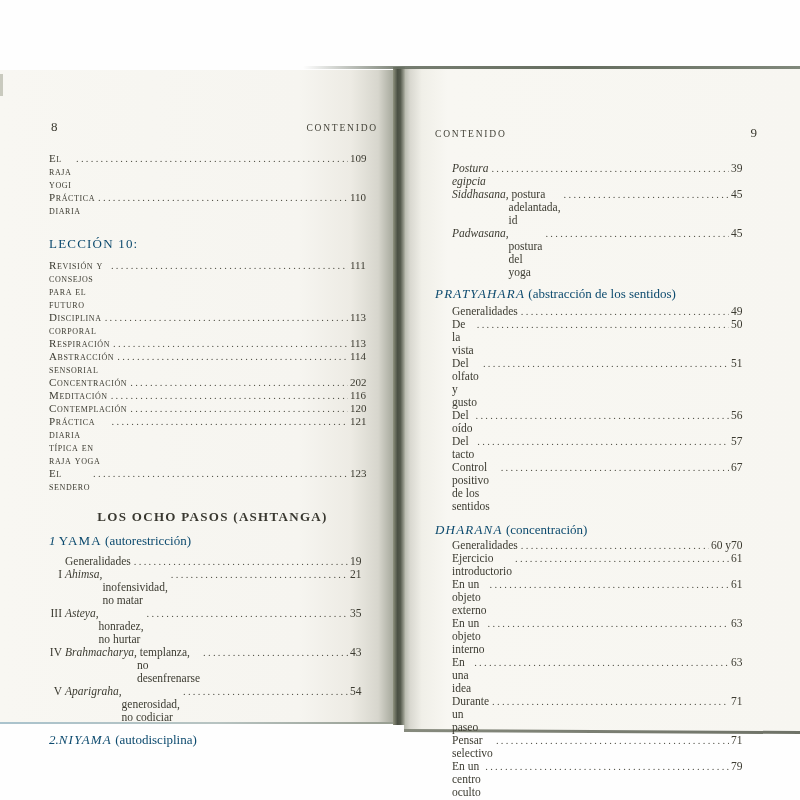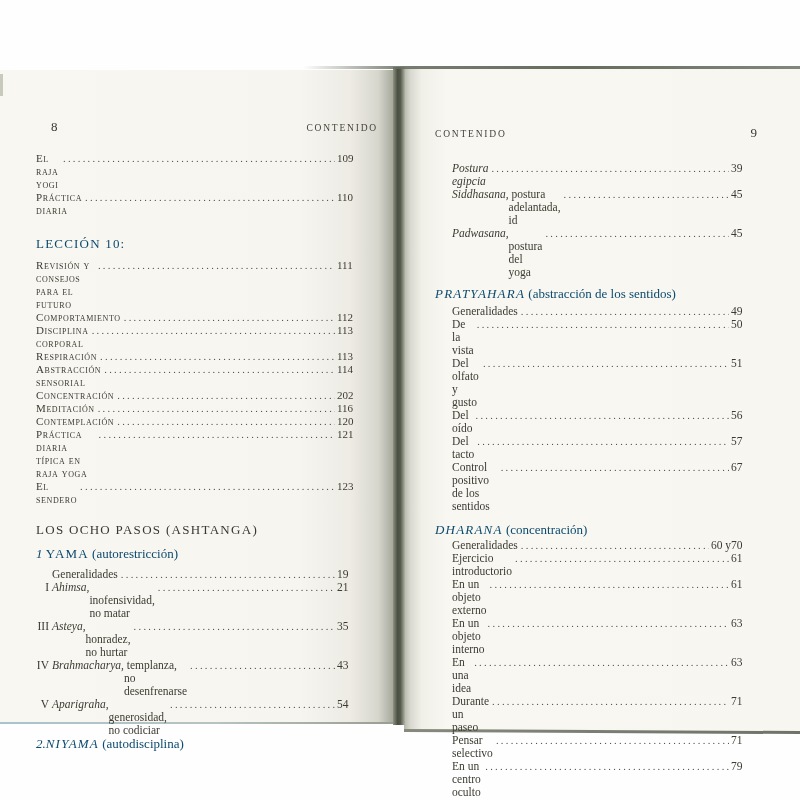--- a/index.html
+++ b/index.html
@@ -23,39 +23,39 @@
 
   
   .page-header{position:absolute;display:flex;justify-content:space-between;align-items:baseline;}
   .header-left{left:51px;top:119px;width:327px;}
   .header-right{left:435px;top:125px;width:322px;}
   .pagenum{font-size:13px;color:#3a392f;}
   .running{font-size:9.5px;letter-spacing:1.8px;color:#45443a;}
 
   
   .toc{position:absolute;}
-  .toc-left{left:36px;top:152px;width:327px;}
+  .toc-left{left:49px;top:152px;width:327px;}
   .toc-right{left:435px;top:162px;width:322px;}
 
   .row{display:flex;align-items:baseline;line-height:13px;font-size:11.5px;}
   .group.sc .row{font-size:11px;}
   .group.sc .lbl{font-variant:small-caps;letter-spacing:.6px;}
   .group.indent .row{padding-left:17px;}
   .num{flex:0 0 13px;text-align:right;margin-right:3px;white-space:pre;}
   .it{font-style:italic;}
   .lbl{white-space:pre-wrap;}
   .lead{flex:1 1 auto;overflow:hidden;white-space:nowrap;margin:0 2px 0 3px;color:#4c4b40;min-width:10px;}
   .lead::after{content:"....................................................................................................................................................";
     font-size:10.5px;letter-spacing:2.3px;}
   .pre{white-space:nowrap;text-align:right;}
   .pg{flex:0 0 26px;white-space:nowrap;}
 
   .heading{font-size:13px;line-height:14px;color:#0c4a6e;}
   .heading .sp{letter-spacing:1.2px;}
-  .title{font-size:13px;line-height:16px;text-align:left;letter-spacing:1.3px;color:#393830;}
+  .title{font-size:13px;line-height:16px;text-align:center;letter-spacing:1.3px;color:#393830;font-weight:bold;}
 </style>
 </head>
 <body>
 
 <div class="photo">
   <div class="page-left"></div>
   <div class="page-right"></div>
   <div class="gutter"></div>
   <div class="top-edge"></div>
   <div class="bottom-edge-left"></div>
@@ -86,25 +86,20 @@
         </div>
       </div>
       <div class="heading" style="margin-top: 20px;"><span class="sp">LECCIÓN 10:</span></div>
       <div class="group sc" style="margin-top: 8px;">
         <div class="row">
           <span class="lbl">Revisión y consejos para el futuro</span>
           <span class="lead"></span>
           <span class="pg">111</span>
         </div>
         <div class="row">
-          <span class="lbl">Comportamiento</span>
-          <span class="lead"></span>
-          <span class="pg">112</span>
-        </div>
-        <div class="row">
           <span class="lbl">Disciplina corporal</span>
           <span class="lead"></span>
           <span class="pg">113</span>
         </div>
         <div class="row">
           <span class="lbl">Respiración</span>
           <span class="lead"></span>
           <span class="pg">113</span>
         </div>
         <div class="row">
@@ -169,21 +164,21 @@
           <span class="pg">43</span>
         </div>
         <div class="row">
           <span class="num">V</span>
           <span class="it">Aparigraha,</span>
           <span class="lbl"> generosidad, no codiciar</span>
           <span class="lead"></span>
           <span class="pg">54</span>
         </div>
       </div>
-      <div class="heading" style=""><span class="it ">2.</span><span class="it sp">NIYAMA</span><span> (autodisciplina)</span></div>
+      <div class="heading" style="margin-top: 9px;"><span class="it ">2.</span><span class="it sp">NIYAMA</span><span> (autodisciplina)</span></div>
     </div>
   <div class="toc toc-right">
       <div class="group indent">
         <div class="row">
           <span class="it">Postura egipcia</span>
           <span class="lead"></span>
           <span class="pg">39</span>
         </div>
         <div class="row">
           <span class="it">Siddhasana,</span>

